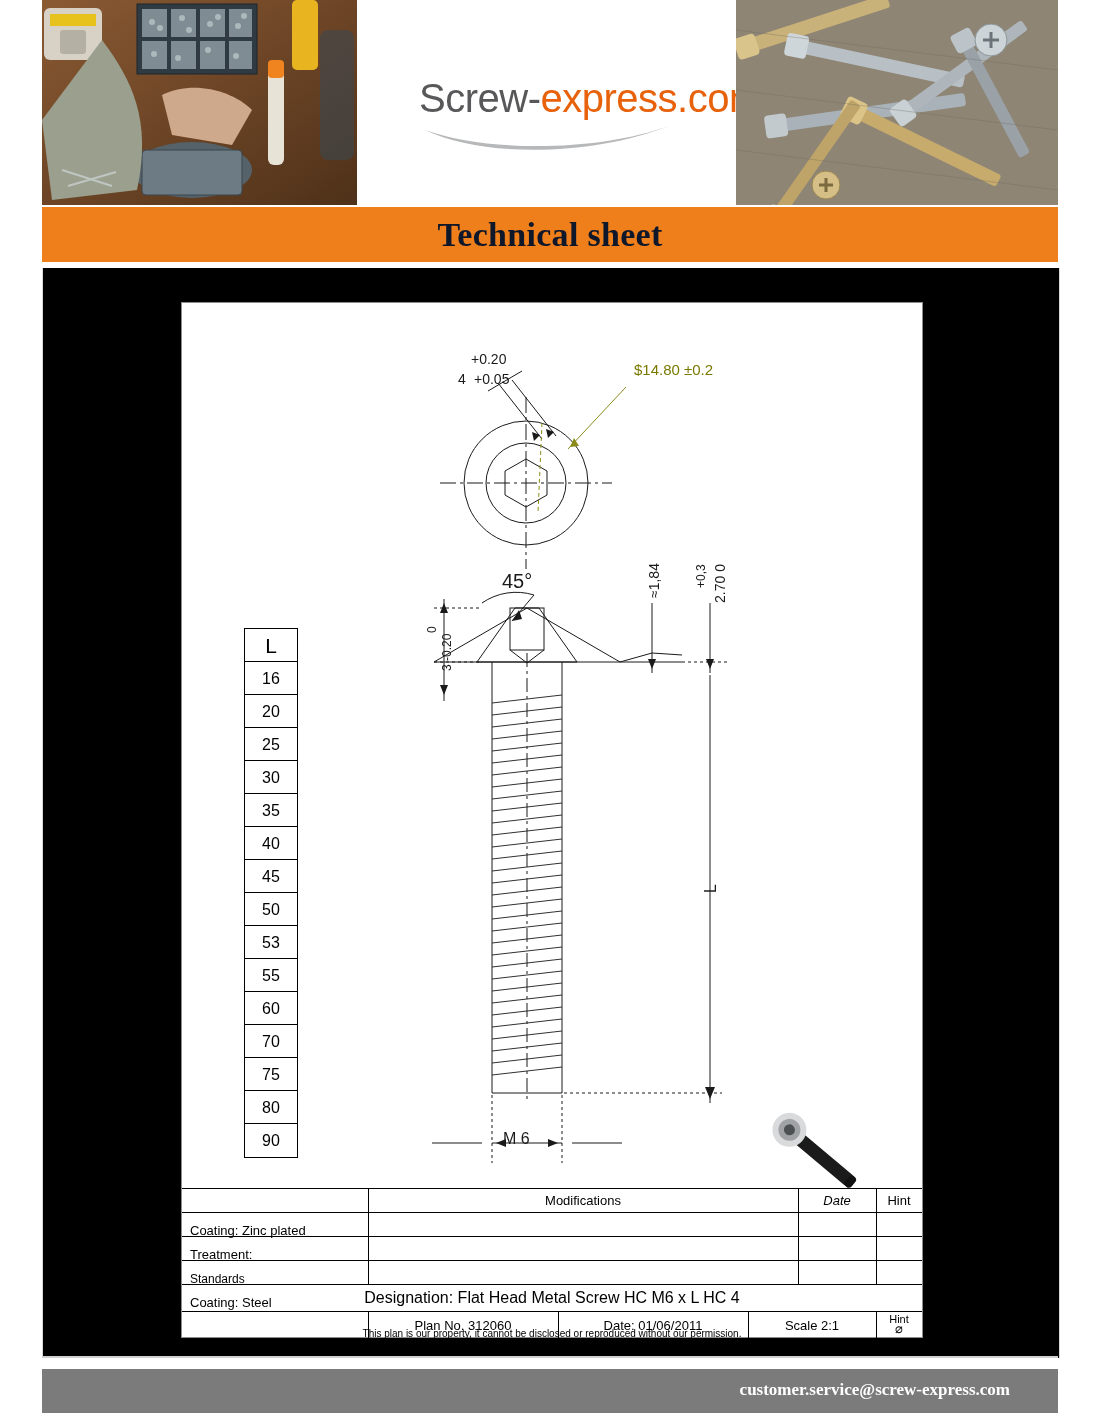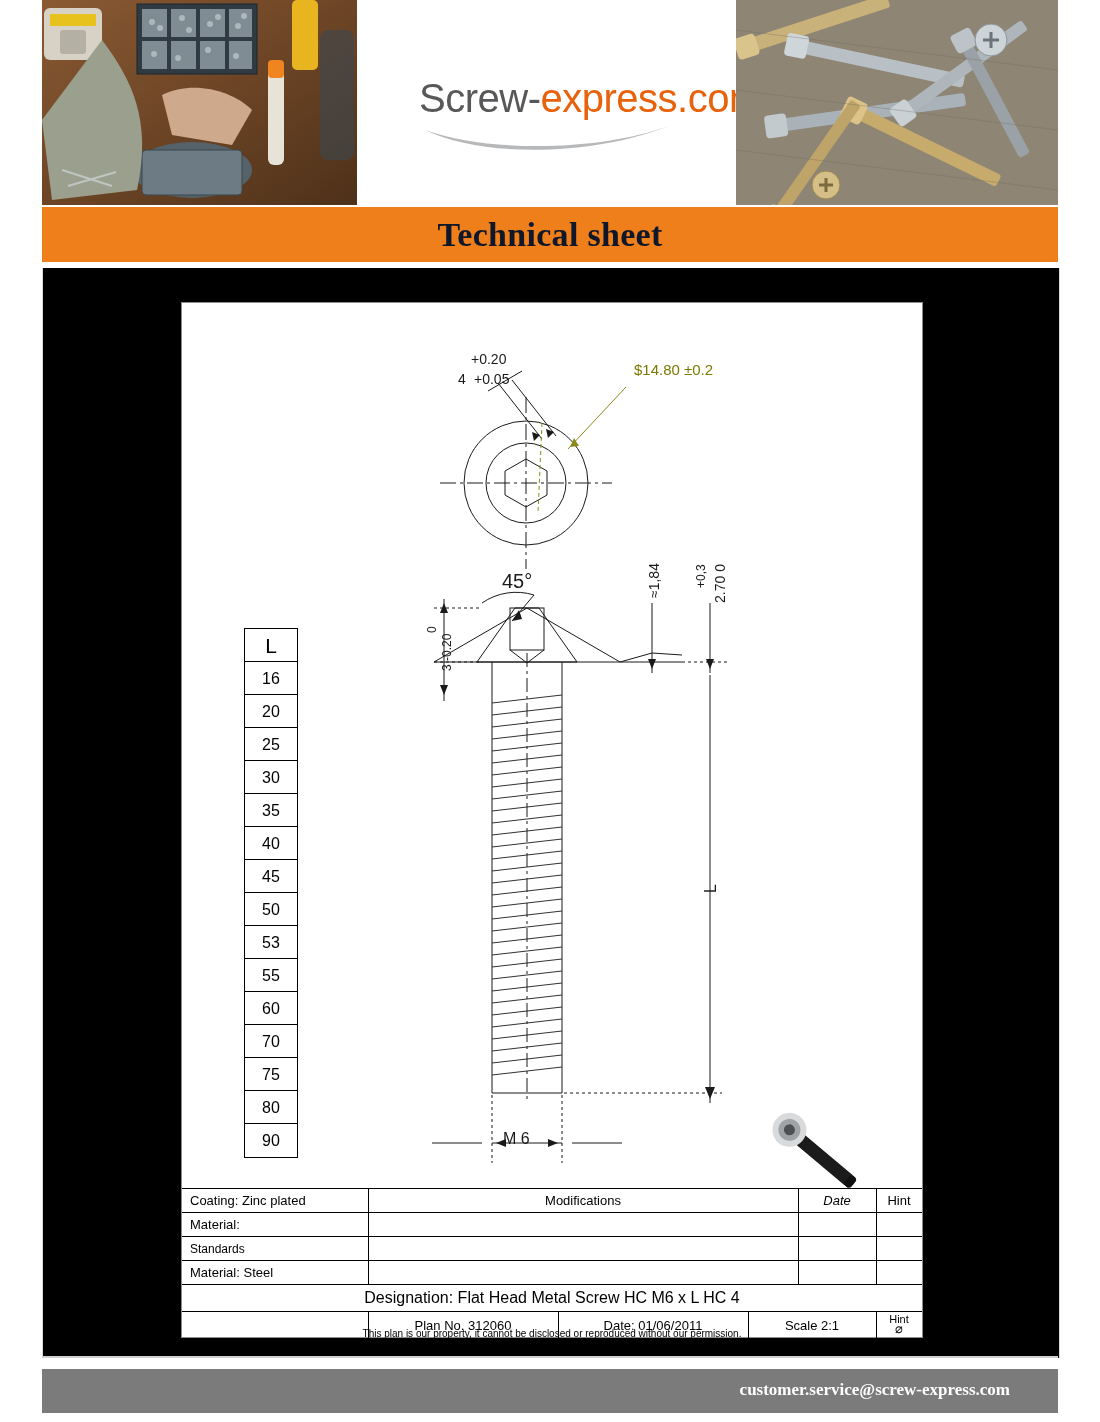--- a/index.html
+++ b/index.html
@@ -178,21 +178,21 @@
     top: 0;
     height: 100%;
     box-sizing: border-box;
     font-size: 13px;
     color: #000;
     display: flex;
     align-items: center;
     font-family: "Liberation Sans", sans-serif;
   }
   .tb-cell.center { justify-content: center; }
-  .tb-cell.left { padding-left: 8px; }
+  .tb-cell.left { padding-left: 8px; margin-top: 30px; }
   .vline {
     position: absolute;
     width: 0;
     border-left: 1px solid #000;
   }
   .desig {
     position: absolute;
     left: 0;
     top: 96px;
     width: 740px;
@@ -553,29 +553,29 @@
       <div class="titleblock">
 
         <div class="tb-row" style="top:0px;">
           <div class="tb-cell left" style="left:0; width:186px;">Coating: Zinc plated</div>
           <div class="tb-cell center" style="left:186px; width:430px;">Modifications</div>
           <div class="tb-cell center" style="left:616px; width:78px;font-style:italic;">Date</div>
           <div class="tb-cell center" style="left:694px; width:46px;">Hint</div>
         </div>
 
         <div class="tb-row" style="top:24px;">
-          <div class="tb-cell left" style="left:0; width:186px;">Material:</div>
+          <div class="tb-cell left" style="left:0; width:186px;">Treatment:</div>
         </div>
 
         <div class="tb-row" style="top:48px;">
           <div class="tb-cell left" style="left:0; width:186px; font-size:12px;text-align:center;">Standards</div>
         </div>
 
         <div class="tb-row" style="top:72px;">
-          <div class="tb-cell left" style="left:0; width:186px;">Material: Steel</div>
+          <div class="tb-cell left" style="left:0; width:186px;">Coating: Steel</div>
         </div>
 
         <div class="vline" style="left:186px; top:0; height:96px;"></div>
         <div class="vline" style="left:616px; top:0; height:96px;"></div>
         <div class="vline" style="left:694px; top:0; height:96px;"></div>
 
         <div class="desig">Designation: Flat Head Metal Screw HC M6 x L HC 4</div>
 
         <div class="footline">
           <div class="tb-cell center" style="left:186px; width:190px;">Plan No. 312060</div>

